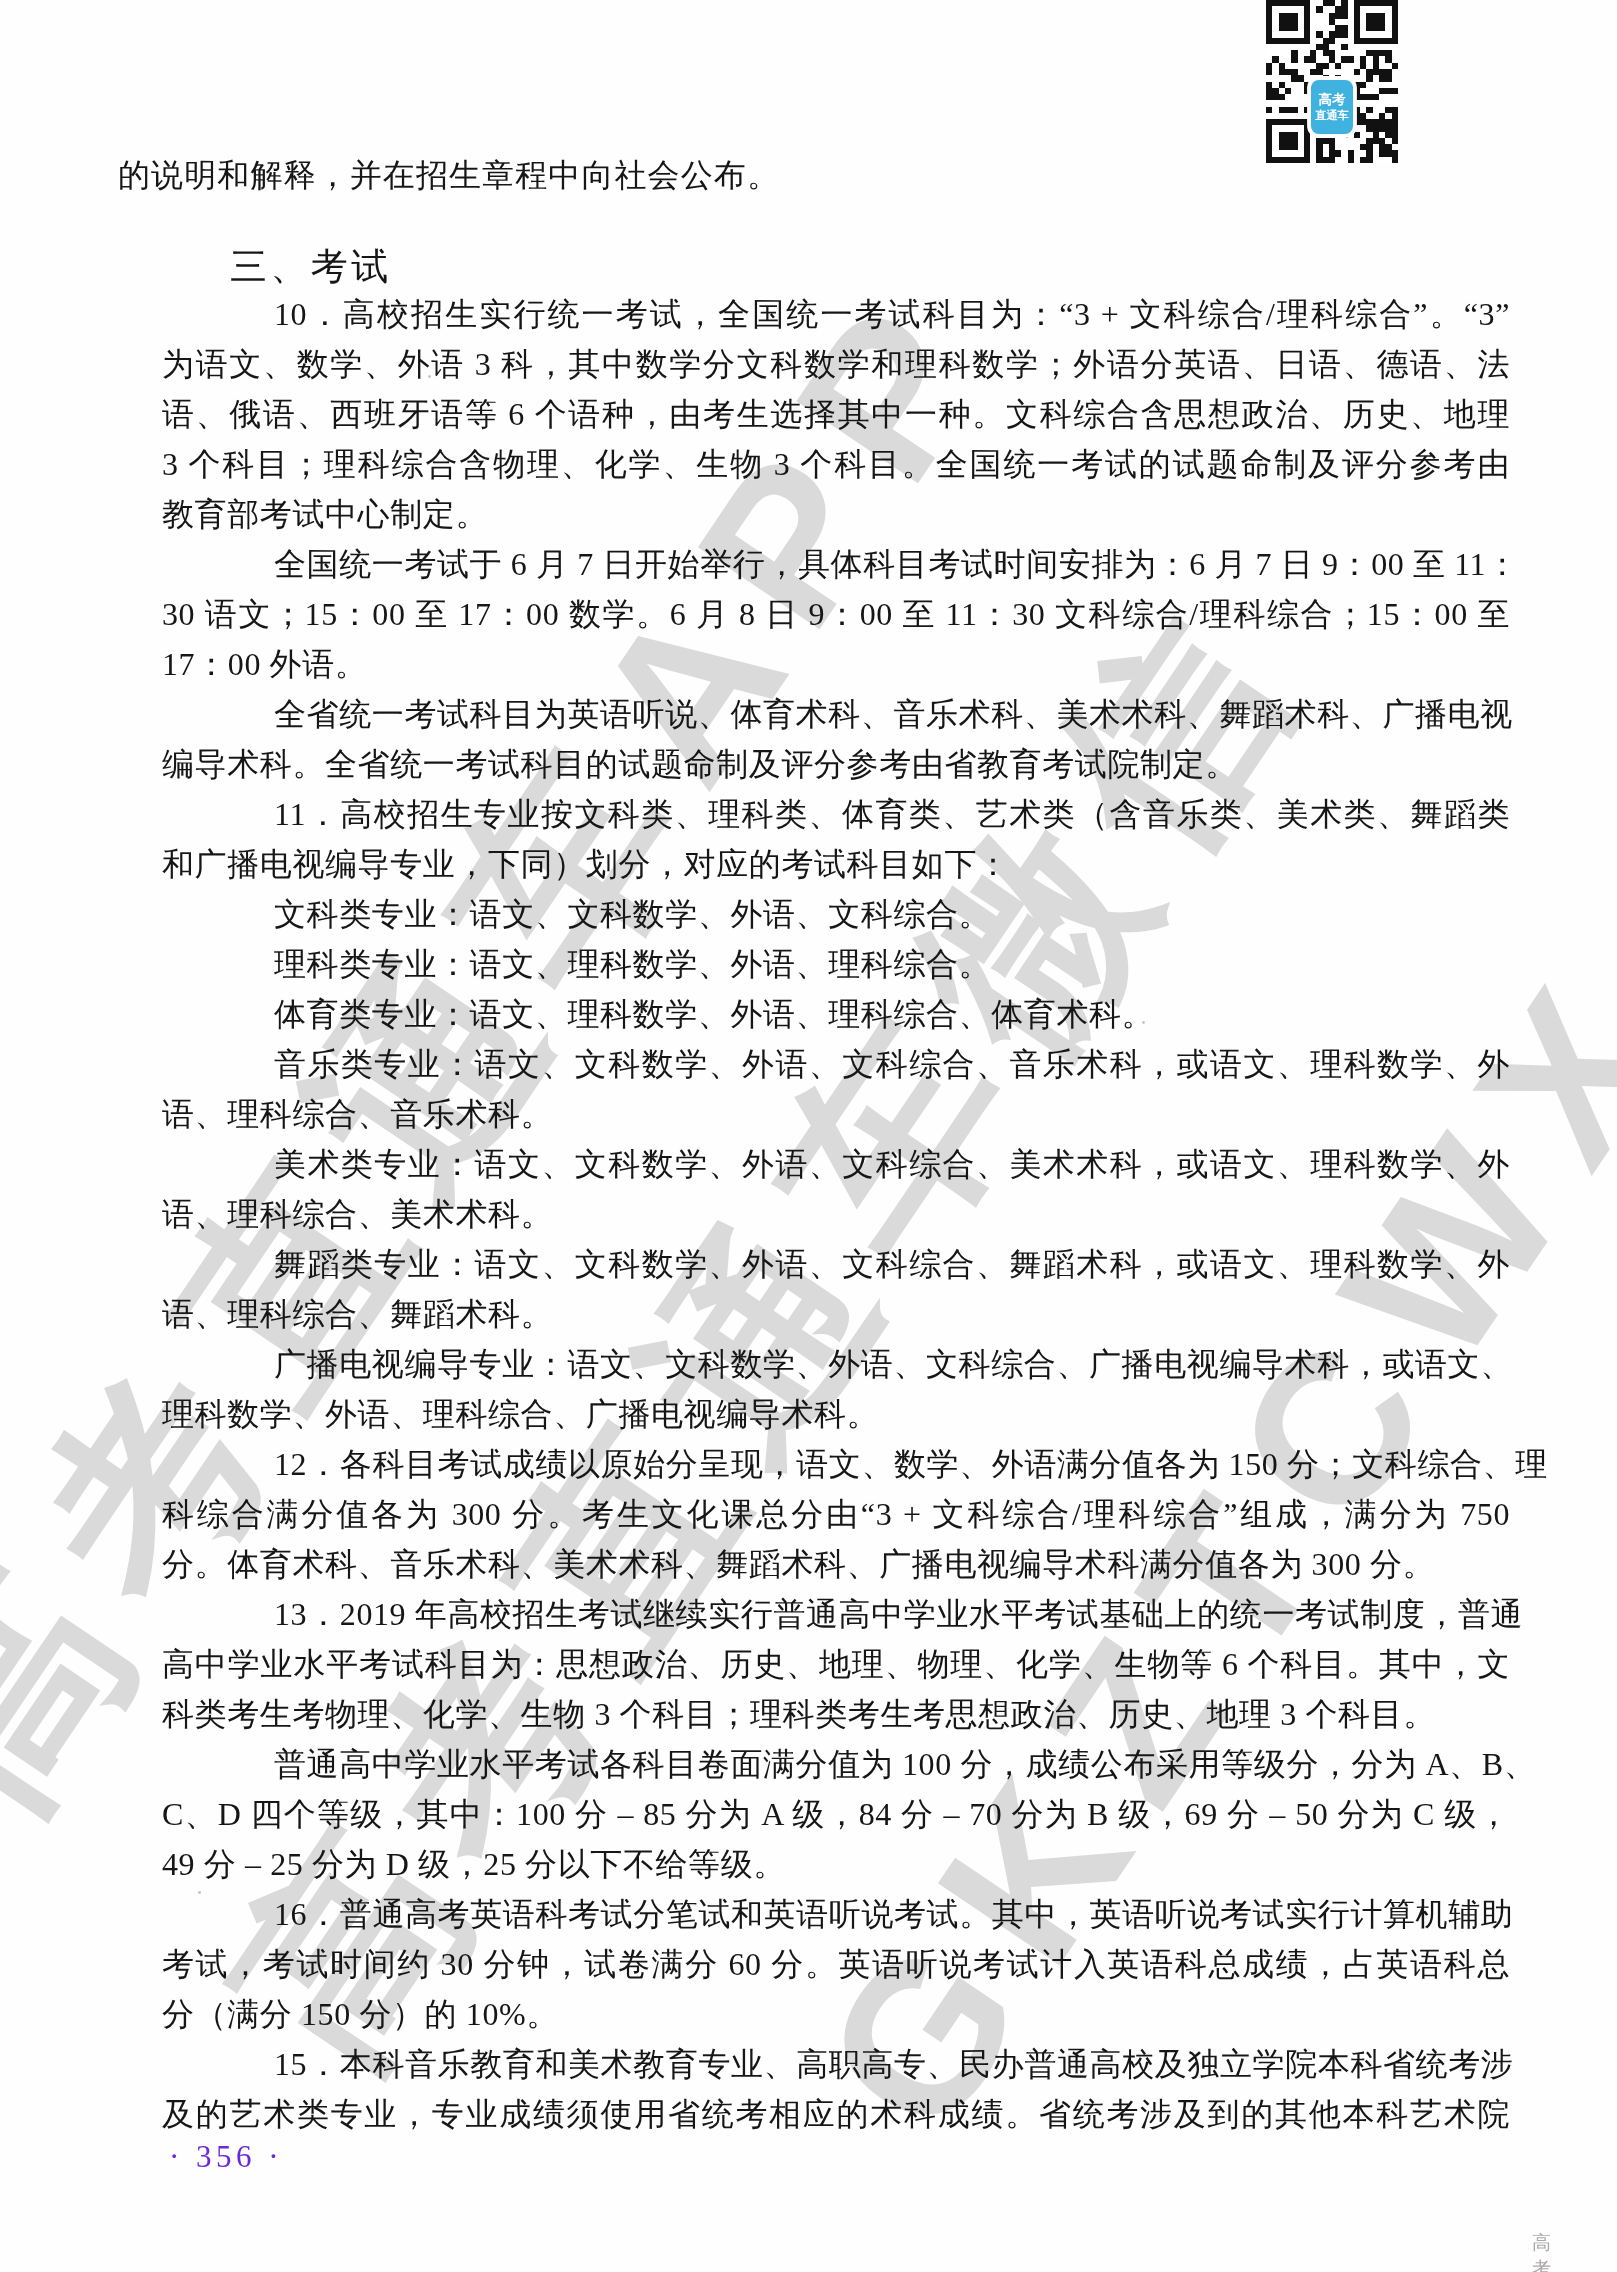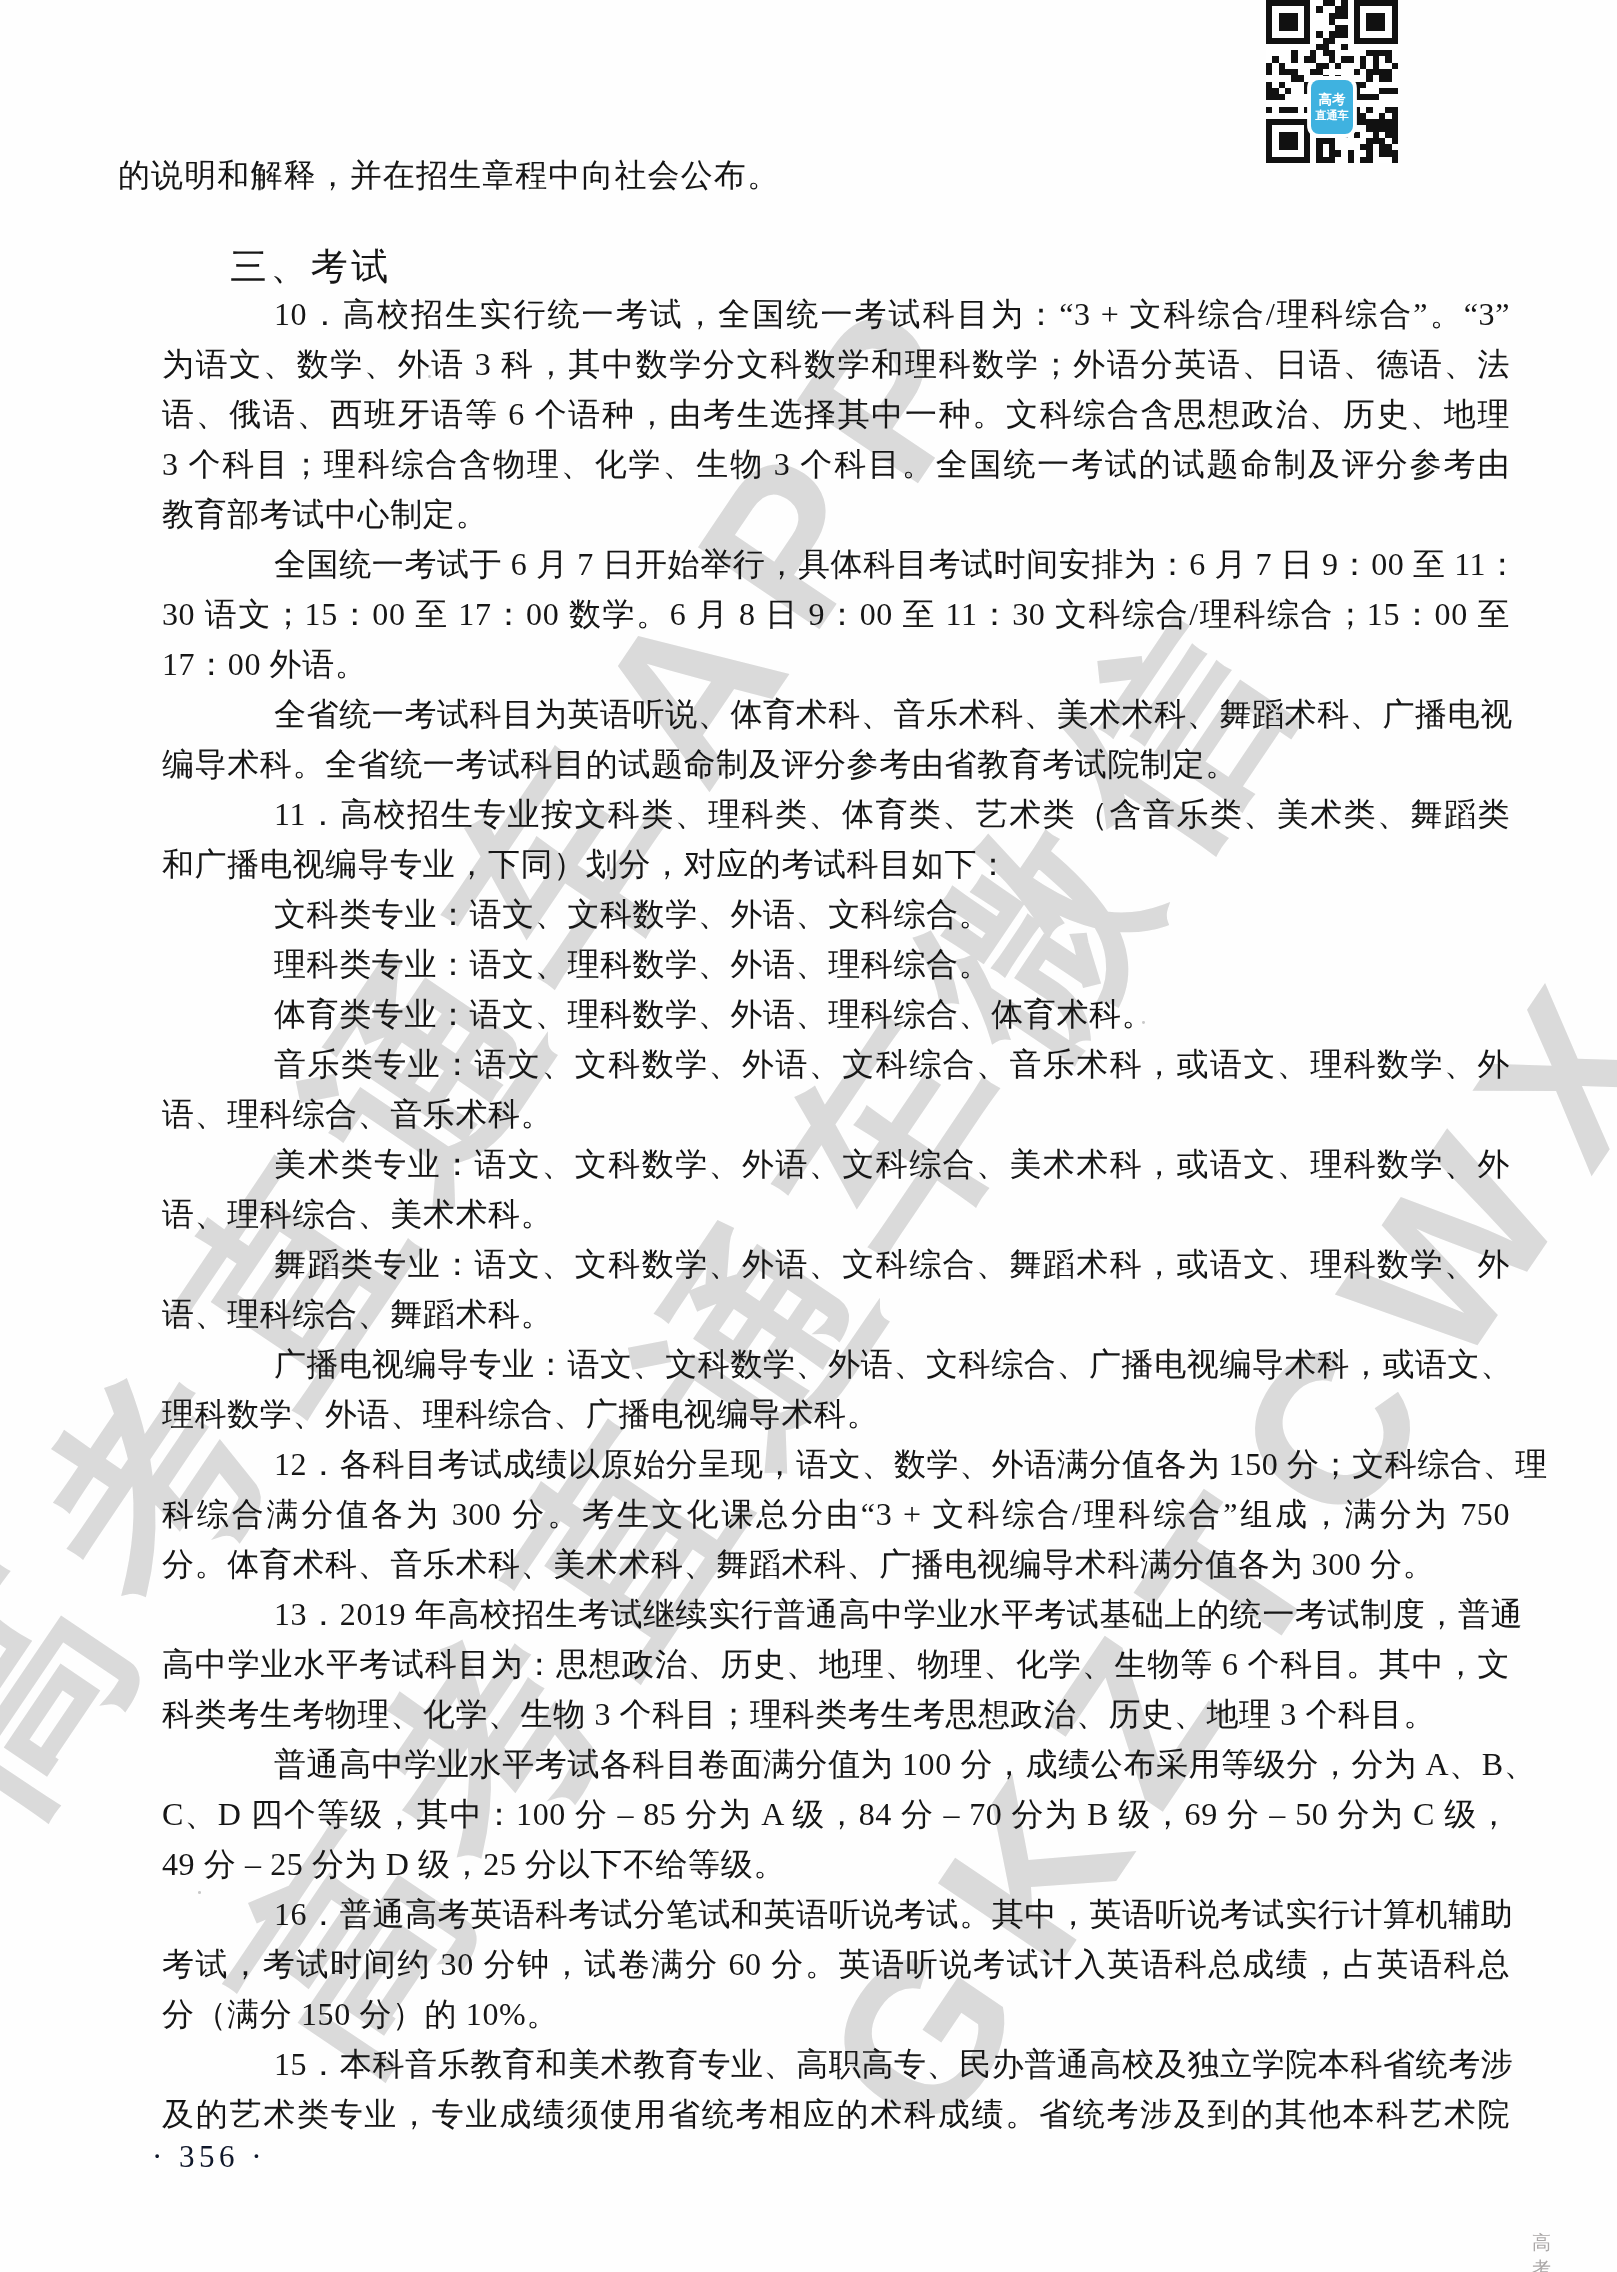--- a/index.html
+++ b/index.html
@@ -47,22 +47,22 @@
     font-size:32px;
     white-space:nowrap;
     text-align:justify;
     text-align-last:justify;
     letter-spacing:0.6px;
   }
   .bodyline.end{text-align-last:left;white-space:normal;}
   .bodyline.indent{text-indent:112px;}
 
   .pagenum{
-    position:absolute;left:34px;top:2137px;
-    font-size:31px;line-height:39px;letter-spacing:4.5px;color:#0f172a;
+    position:absolute;left:51px;top:2137px;
+    font-size:31px;line-height:39px;letter-spacing:4.5px;color:#6d28d9;
   }
   .brand{
     position:absolute;left:1414px;top:2230px;
     font-family:"Liberation Sans","DejaVu Sans",sans-serif;
     font-size:19px;color:#a9a6a6;letter-spacing:1.1px;
   }
 
   
   .qr{
     position:absolute;left:1266px;top:0;width:132px;height:163px;z-index:3;

